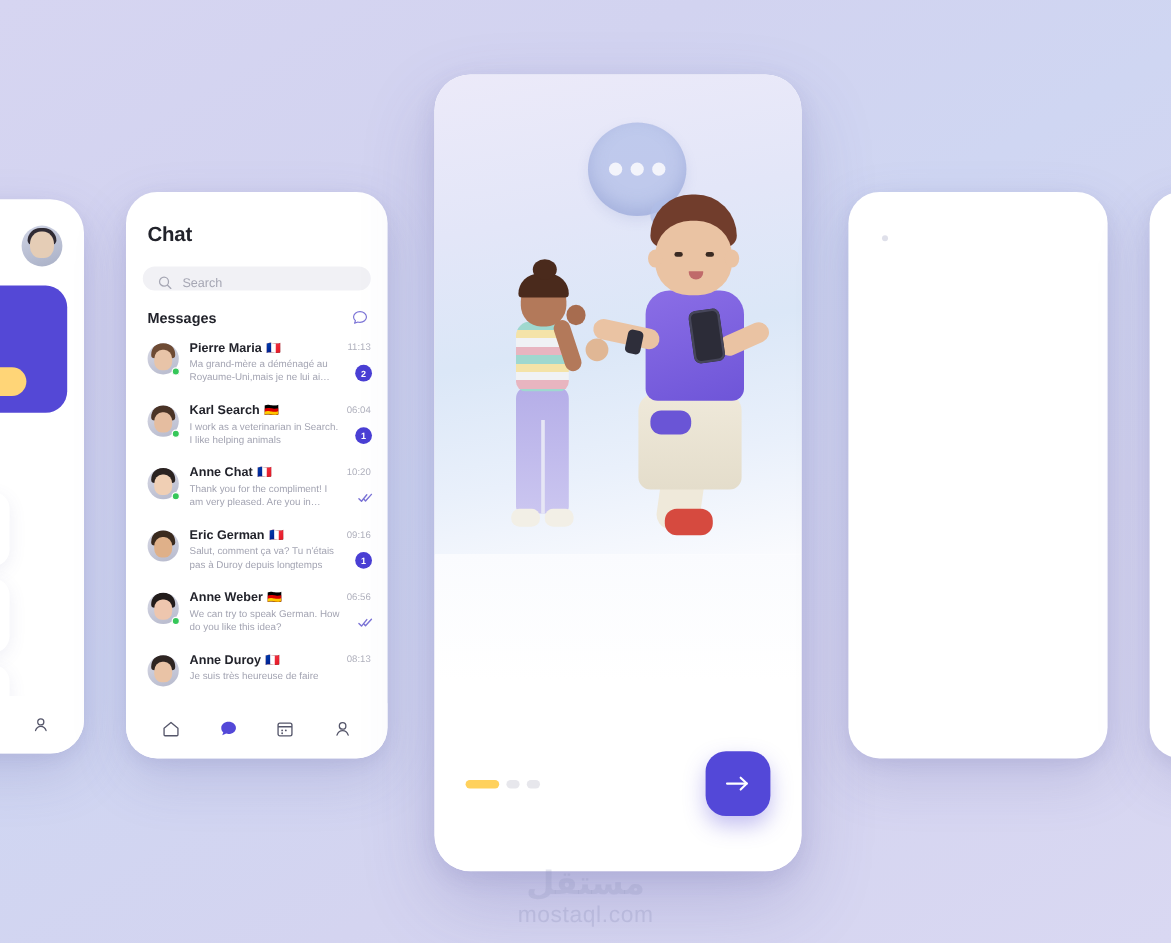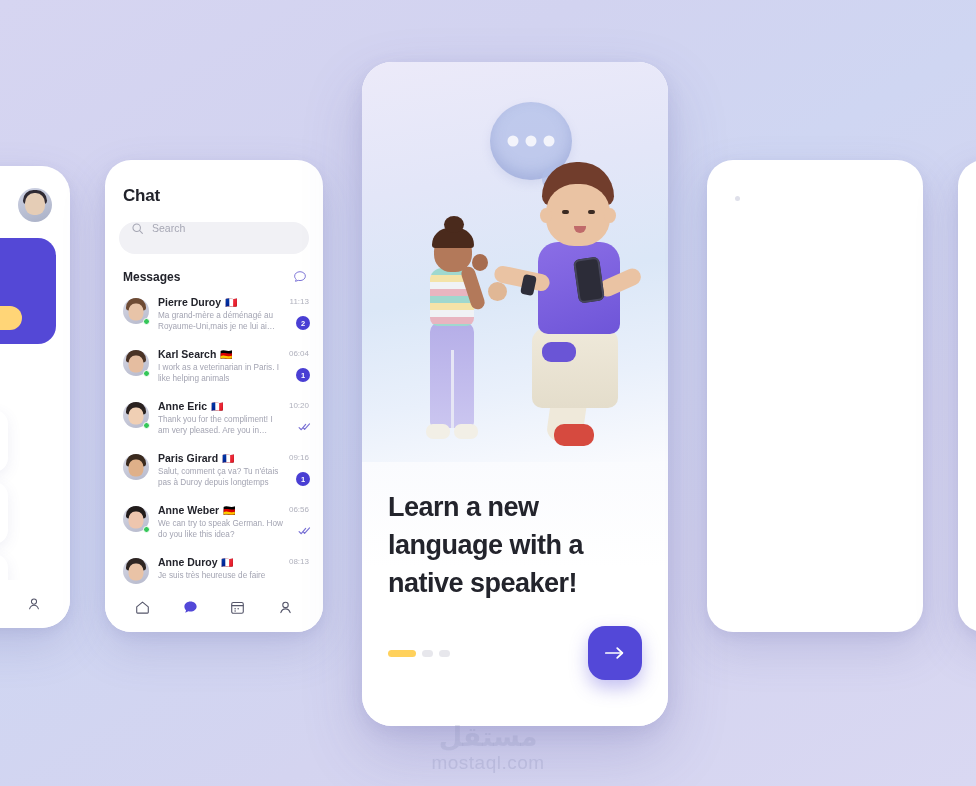--- a/index.html
+++ b/index.html
@@ -57,22 +57,22 @@
     position:absolute; left:0; bottom:0; width:100%; height:48px;
     background:#fff; display:flex; align-items:center; justify-content:flex-end;
     padding-right:28px;
   }
 
   
   #card-chat { left:105px; top:160px; width:218px; height:472px; border-radius:26px;
                display:flex; flex-direction:column; }
   .chat-title { margin:26px 0 0 18px; font-size:17px; font-weight:700; color:#22232b; letter-spacing:-.2px; }
   .search {
-    margin:16px 14px 0 14px; height:32px; background:#f1f1f5; border-radius:16px;
-    display:flex; align-items:flex-start; padding:0 12px; gap:8px;
+    margin:16px 14px 0 14px; height:20px; background:#f1f1f5; border-radius:16px;
+    display:flex; align-items:flex-end; padding:0 12px; gap:8px;
   }
   .search .ph { font-size:10.5px; color:#a6a7b4; }
   .msg-head {
     margin:16px 16px 0 18px; display:flex; align-items:center; justify-content:space-between;
   }
   .msg-head .lbl { font-size:12px; font-weight:700; color:#22232b; }
   .msg-list { flex:1; overflow:hidden; padding:4px 0 0 0; position:relative; }
   .msg {
     display:flex; padding:8px 14px 8px 18px; gap:9px; position:relative; align-items:flex-start;
   }
@@ -271,21 +271,21 @@
       <div class="msg">
         <div class="av">
           <div class="inner">
               <div class="hr" style="background:#6e4b34"></div>
               <div class="sk" style="background:#e8c4a8"></div>
             </div>
           <div class="dot"></div>
         </div>
         <div class="body">
           <div class="nm">
-            <span>Pierre Duroy</span>
+            <span>Pierre Maria</span>
             <span class="fl">🇫🇷</span>
           </div>
           <div class="pv">Ma grand-mère a déménagé au Royaume-Uni,mais je ne lui ai pas...</div>
         </div>
         <div class="time">11:13</div>
         <div class="badge">2</div>
       </div>
 
       <div class="msg">
         <div class="av">
@@ -293,58 +293,58 @@
               <div class="hr" style="background:#4a3326"></div>
               <div class="sk" style="background:#e5bda0"></div>
             </div>
           <div class="dot"></div>
         </div>
         <div class="body">
           <div class="nm">
             <span>Karl Search</span>
             <span class="fl">🇩🇪</span>
           </div>
-          <div class="pv">I work as a veterinarian in Paris. I like helping animals</div>
+          <div class="pv">I work as a veterinarian in Search. I like helping animals</div>
         </div>
         <div class="time">06:04</div>
         <div class="badge">1</div>
       </div>
 
       <div class="msg">
         <div class="av">
           <div class="inner">
               <div class="hr" style="background:#2a2220"></div>
               <div class="sk" style="background:#f0cfb4"></div>
             </div>
           <div class="dot"></div>
         </div>
         <div class="body">
           <div class="nm">
-            <span>Anne Eric</span>
+            <span>Anne Chat</span>
             <span class="fl">🇫🇷</span>
           </div>
           <div class="pv">Thank you for the compliment! I am very pleased. Are you in London?</div>
         </div>
         <div class="time">10:20</div>
         <svg class="ticks" width="13" height="9" viewBox="0 0 14 10">
           <path d="M1 6.2L3.4 8.6 8.3 2.6" fill="none" stroke="#7b73d6" stroke-width="1.3" stroke-linecap="round" stroke-linejoin="round"></path>
           <path d="M5.6 6.6L7.1 8.3 12.6 2.2" fill="none" stroke="#7b73d6" stroke-width="1.3" stroke-linecap="round" stroke-linejoin="round"></path>
         </svg>
       </div>
 
       <div class="msg">
         <div class="av">
           <div class="inner">
               <div class="hr" style="background:#3a2a1e"></div>
               <div class="sk" style="background:#dfb089"></div>
             </div>
         </div>
         <div class="body">
           <div class="nm">
-            <span>Paris Girard</span>
+            <span>Eric German</span>
             <span class="fl">🇫🇷</span>
           </div>
           <div class="pv">Salut, comment ça va? Tu n'étais pas à Duroy depuis longtemps</div>
         </div>
         <div class="time">09:16</div>
         <div class="badge">1</div>
       </div>
 
       <div class="msg">
         <div class="av">
@@ -447,21 +447,20 @@
         <div class="head"></div>
         <div class="earL"></div>
           <div class="earR"></div>
         <div class="eyeL"></div>
           <div class="eyeR"></div>
           <div class="mouth"></div>
       </div>
     </div>
 
     <div class="hero-text">
-      <div class="hero-h1">Learn a new language with a native speaker!</div>
 
       <div class="hero-foot">
         <div class="dots-row">
           <span class="d on"></span>
           <span class="d"></span>
           <span class="d"></span>
         </div>
         <button class="next-btn">
           <svg width="22" height="16" viewBox="0 0 24 16">
             <line x1="2" y1="8" x2="20" y2="8" stroke="#fff" stroke-width="1.9" stroke-linecap="round"></line>

